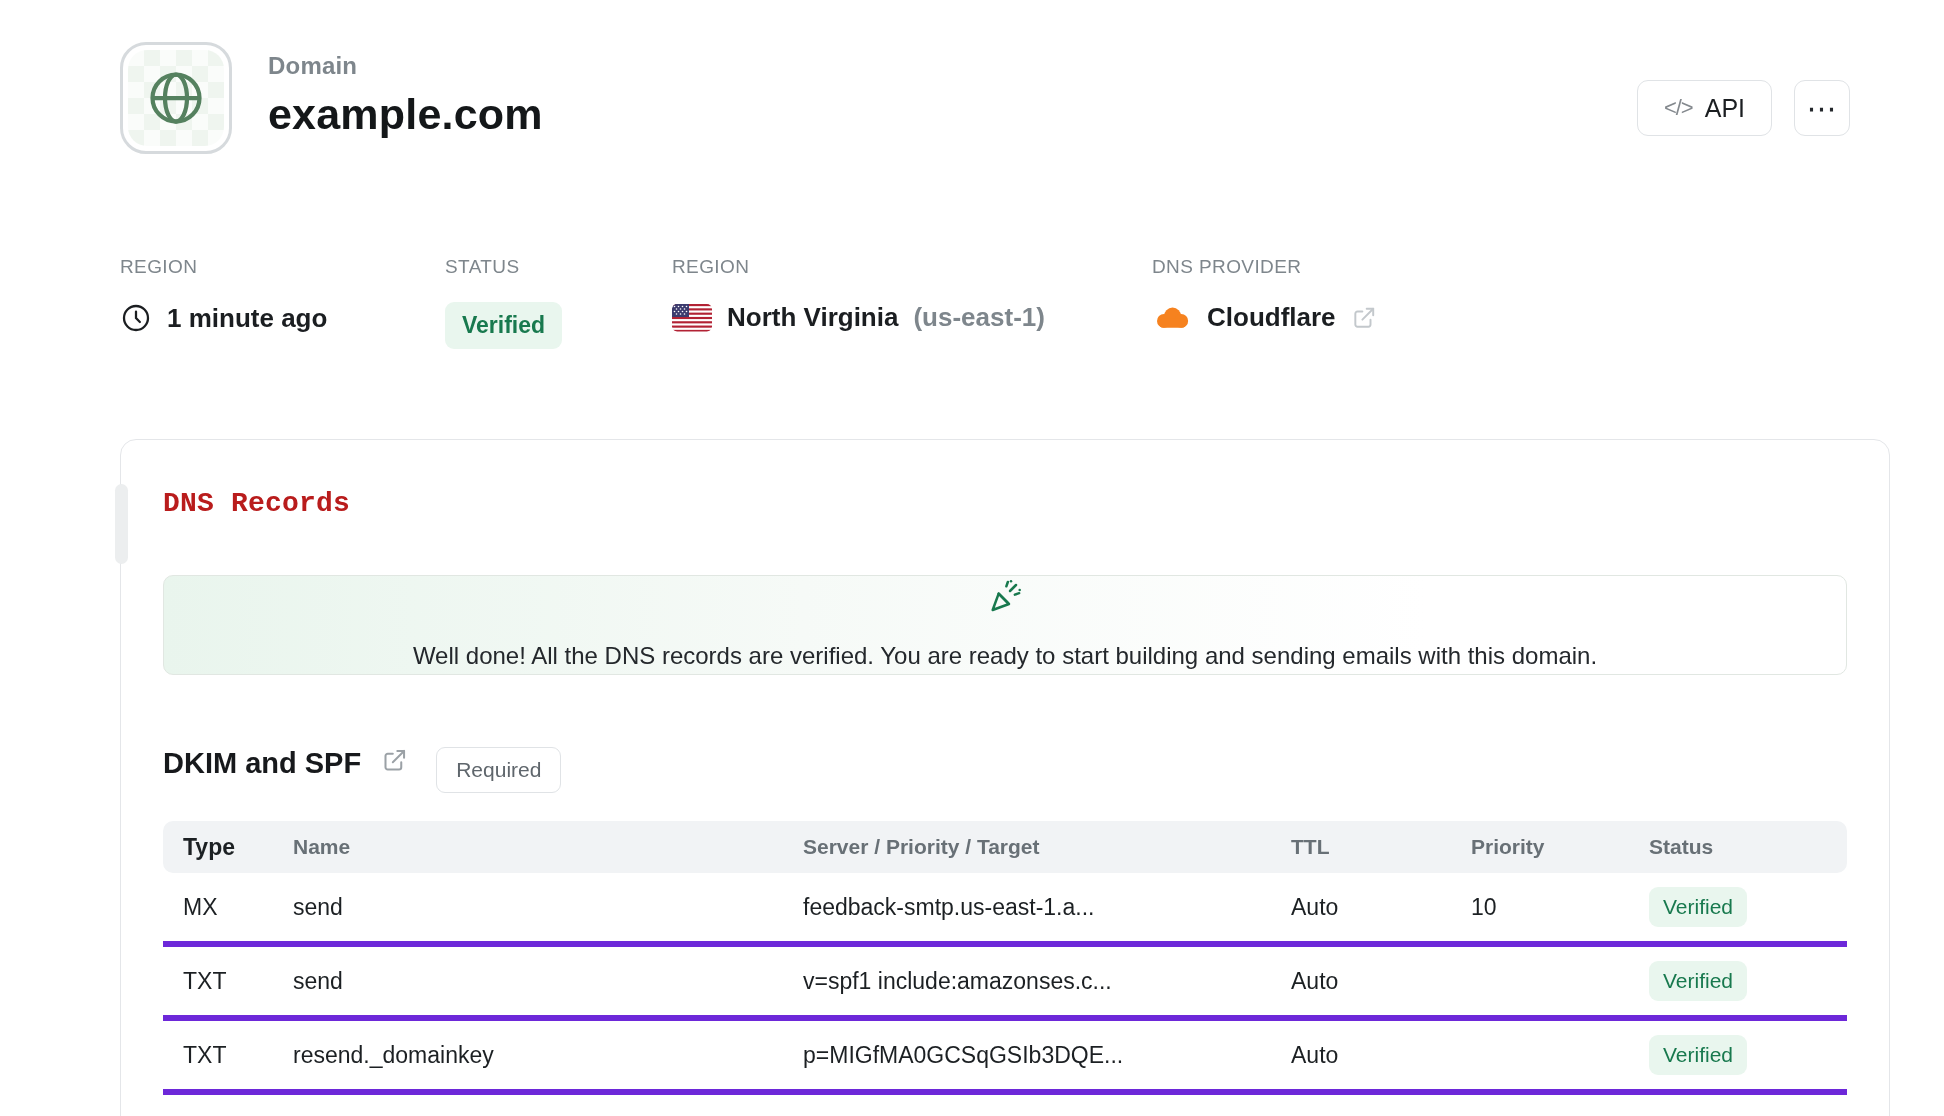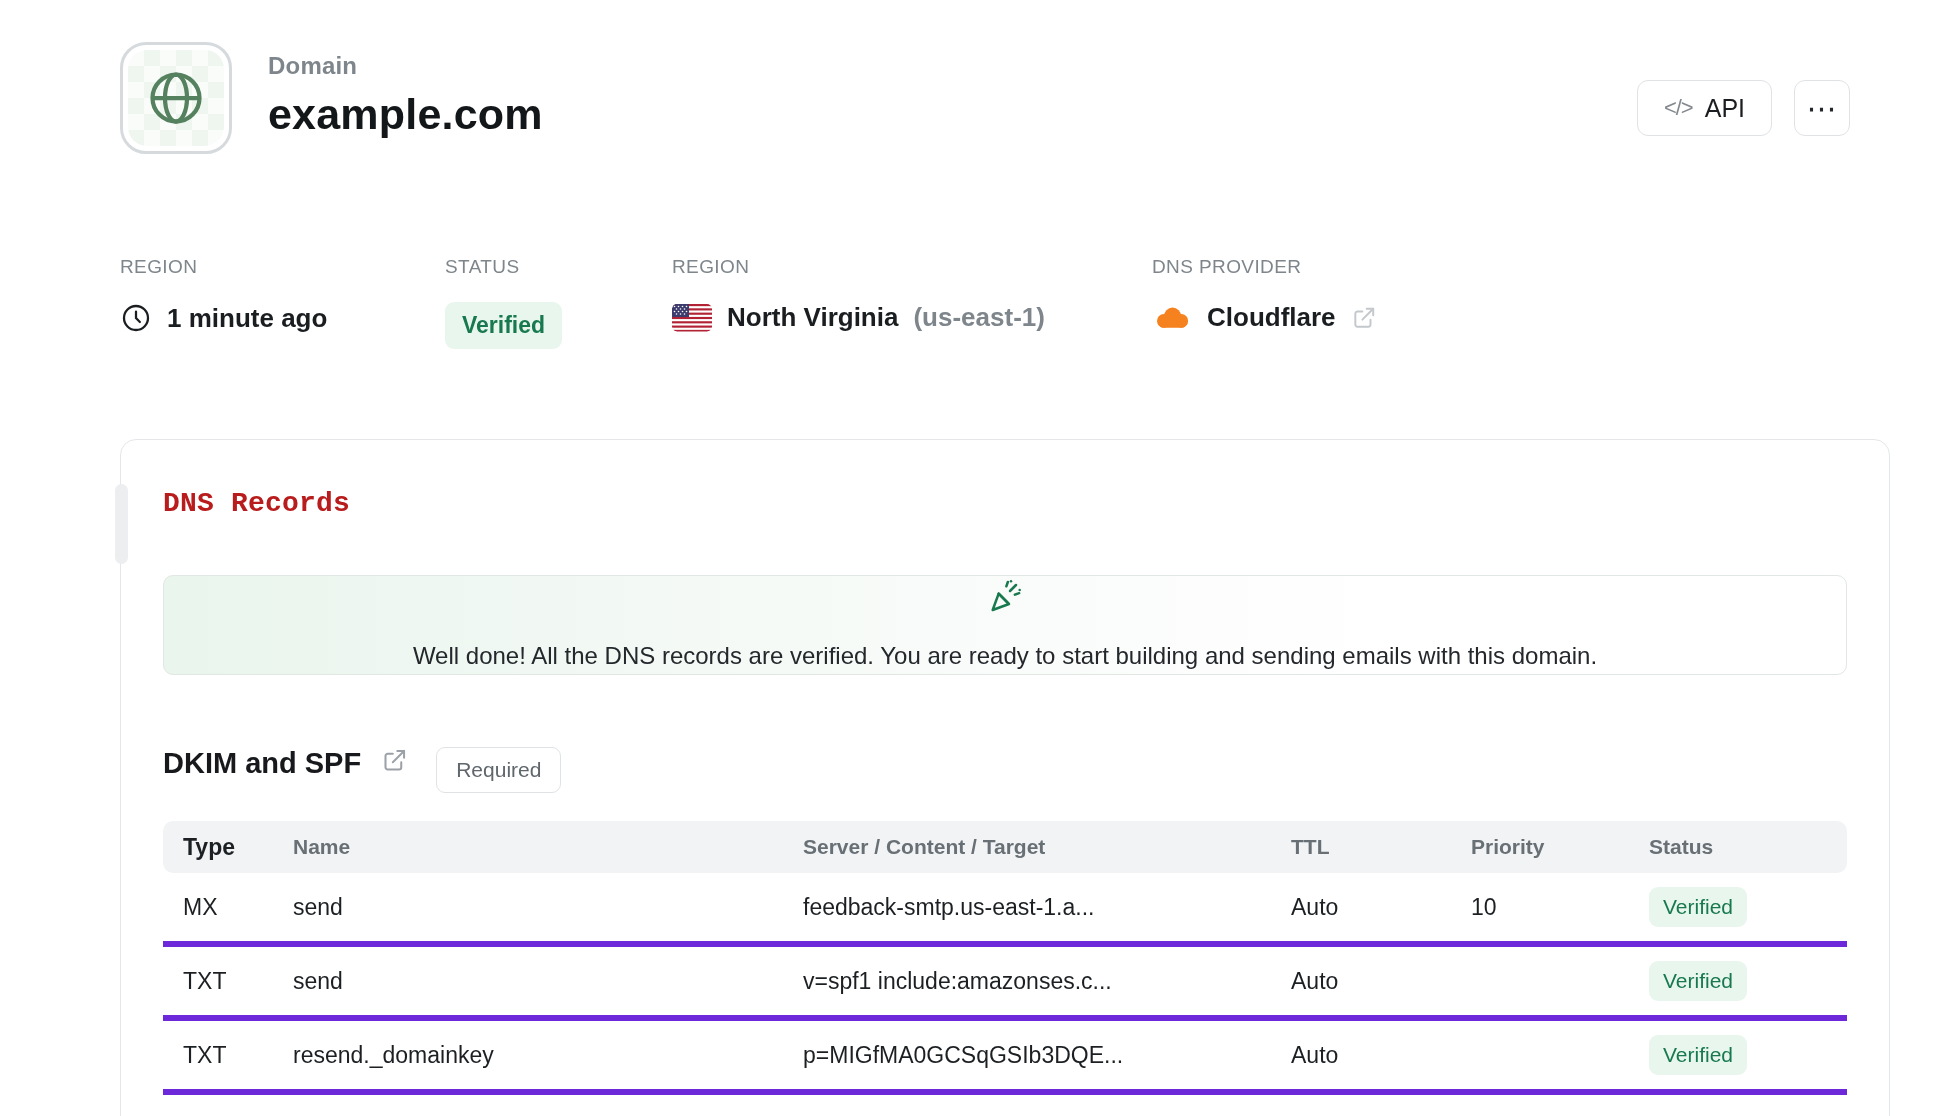--- a/index.html
+++ b/index.html
@@ -214,21 +214,21 @@
           <path d="M10.5 13.5 20.5 3.5"></path>
         </svg>
       </span>
       <span class="pill">Required</span>
     </div>
 
     <div class="table">
       <div class="tr thead">
         <div class="th td">Type</div>
         <div class="th">Name</div>
-        <div class="th">Server / Content / Target</div>
+        <div class="th">Server / Priority / Target</div>
         <div class="th">TTL</div>
         <div class="th">Priority</div>
         <div class="th">Status</div>
       </div>
 
       <div class="tr row">
         <div class="td">MX</div>
         <div class="td">send</div>
         <div class="td">feedback-smtp.us-east-1.a...</div>
         <div class="td">Auto</div>

